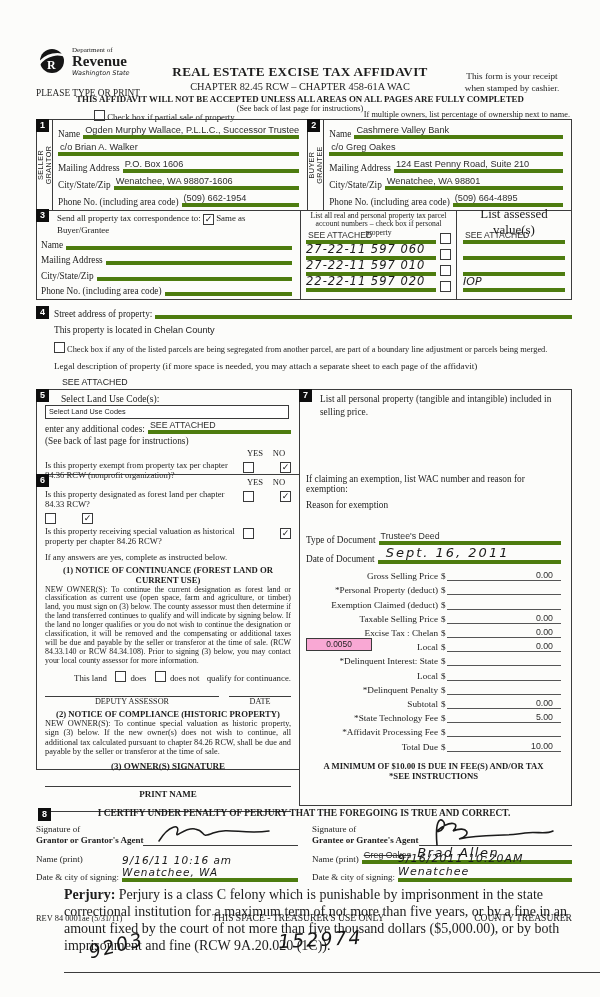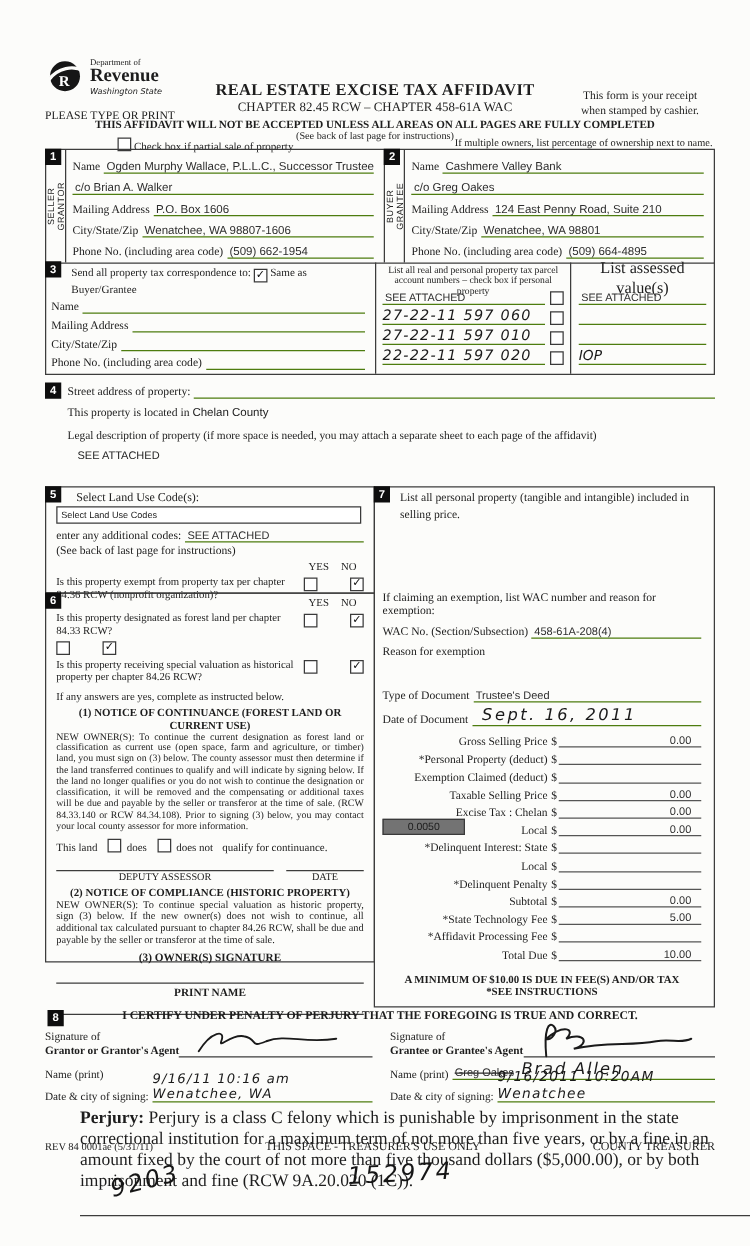--- a/index.html
+++ b/index.html
@@ -11,41 +11,41 @@
   .abs{position:absolute;}
   .badge{position:absolute;top:-1px;left:-1px;width:13px;height:13px;background:#0e0e0e;color:#fff;
          font-size:9px;font-weight:bold;text-align:center;line-height:13px;
          font-family:"Liberation Sans",sans-serif;z-index:3;}
   .badge-inline{display:inline-block;position:static;vertical-align:middle;margin-right:5px;}
   .cb{display:inline-block;width:9px;height:9px;border:1px solid #3a3a3a;background:#fff;font-size:9px;
       line-height:9px;text-align:center;vertical-align:-1px;font-family:"DejaVu Sans",sans-serif;color:#111;}
   .box{border:1px solid #3c3c3c;box-sizing:border-box;}
   .frow{display:flex;align-items:flex-end;font-size:9.3px;height:17px;}
   .flabel{white-space:nowrap;padding-right:3px;}
-  .fline{flex:1;border-bottom:1px solid #4d7c0f;display:flex;align-items:flex-end;min-height:11px;}
+  .fline{flex:1;border-bottom:4px solid #4d7c0f;display:flex;align-items:flex-end;min-height:11px;}
   .fval{font-size:9.2px;color:#2e2e2e;padding-left:2px;white-space:nowrap;}
   .vside{width:15px;border-right:1px solid #3c3c3c;position:relative;flex:none;}
   .vlabel{position:absolute;top:50%;left:50%;transform:translate(-50%,-50%) rotate(-90deg);
           display:flex;flex-direction:column;line-height:1.1;font-size:7.2px;letter-spacing:.4px;
           font-family:"Liberation Sans",sans-serif;text-align:center;color:#222;}
   .fields{flex:1;display:flex;flex-direction:column;justify-content:space-evenly;padding:2px 8px 3px 5px;}
   .hdr-c{text-align:center;}
   .qrow{display:flex;align-items:flex-start;font-size:8.6px;line-height:1.12;margin-top:3px;}
   .qtext{flex:1;padding-right:4px;}
   .qcols{width:48px;flex:none;display:flex;justify-content:space-between;padding-top:1px;}
   .yesno{display:flex;justify-content:flex-end;}
   .yesno span{width:24px;text-align:center;font-size:8.6px;}
   .mrow{display:flex;align-items:flex-end;height:14.2px;font-size:9.2px;}
   .mlabel{width:132px;text-align:right;padding-right:2px;flex:none;white-space:nowrap;}
   .mlabel-flex{display:flex;justify-content:space-between;align-items:flex-end;text-align:right;}
   .dollar{flex:none;padding:0 1px;}
   .mline{flex:1;border-bottom:1px solid #555;display:flex;justify-content:flex-end;}
   .mval{font-size:8.8px;padding-right:8px;color:#2e2e2e;}
   .ratebox{border:1px solid #3a3a3a;width:64px;height:11px;line-height:11px;font-size:8.4px;
-           text-align:center;margin-bottom:1px;background:#737373;}
+           text-align:center;margin-bottom:1px;background:#f9a8d4;}
   .p-small{font-size:8.2px;line-height:1.13;text-align:justify;}
   .nt{font-size:8.7px;font-weight:bold;text-align:center;margin-top:3px;}
   .sigrow{display:flex;align-items:flex-end;font-size:9px;}
   .sigline{flex:1;border-bottom:1px solid #3c3c3c;position:relative;min-height:12px;}
   .strike{text-decoration:line-through;}
   .stamp{font-family:"DejaVu Sans",sans-serif;font-style:italic;font-size:19px;color:#161616;letter-spacing:2px;}
 </style>
 </head>
 <body>
 
@@ -240,20 +240,24 @@
   <div class="abs" style="left:36px;top:304px;width:536px;">
     <div class="frow" style="height:15px;">
       <span class="badge badge-inline">4</span>
       <span class="flabel" style="font-size:9.3px;">Street address of property:</span>
       <span class="fline"></span>
     </div>
     <div style="font-size:9.3px;margin:6px 0 0 18px;">
       <span>This property is located in</span>
       <span class="sans" style="font-size:9.2px;">Chelan County</span>
     </div>
+    <div style="font-size:8.4px;margin:7px 0 0 18px;">
+      <span class="cb"></span>
+      <span>Check box if any of the listed parcels are being segregated from another parcel, are part of a boundary line adjustment or parcels being merged.</span>
+    </div>
     <div style="font-size:9.1px;margin:7px 0 0 18px;">Legal description of property (if more space is needed, you may attach a separate sheet to each page of the affidavit)</div>
     <div class="sans" style="font-size:8.8px;margin:6px 0 0 26px;">SEE ATTACHED</div>
   </div>
 
   <div class="abs box" style="left:36px;top:389px;width:264px;height:86px;padding:3px 8px;box-sizing:border-box;">
     <span class="badge">5</span>
     <div style="font-size:9.6px;margin-left:16px;">Select Land Use Code(s):</div>
     <div class="sans" style="border:1px solid #3a3a3a;height:12px;line-height:12px;font-size:7.3px;padding-left:3px;margin:1px 2px 2px 0;background:#fff;">Select Land Use Codes</div>
     <div class="frow" style="height:13px;">
       <span class="flabel" style="font-size:9.3px;">enter any additional codes:</span>
@@ -297,21 +301,21 @@
     <div class="qrow">
       <span class="qtext">Is this property receiving special valuation as historical property per chapter 84.26 RCW?</span>
       <span class="qcols">
           <span class="cb"></span>
           <span class="cb">✓</span>
         </span>
     </div>
     <div style="font-size:8.6px;margin-top:5px;">If any answers are yes, complete as instructed below.</div>
     <div class="nt">(1) NOTICE OF CONTINUANCE  (FOREST LAND OR CURRENT USE)</div>
     <div class="p-small" style="margin-top:1px;font-size:7.9px;">NEW OWNER(S): To continue the current designation as forest land or classification as current use (open space, farm and agriculture, or timber) land, you must sign on (3) below. The county assessor must then determine if the land transferred continues to qualify and will indicate by signing below. If the land no longer qualifies or you do not wish to continue the designation or classification, it will be removed and the compensating or additional taxes will be due and payable by the seller or transferor at the time of sale. (RCW 84.33.140 or RCW 84.34.108). Prior to signing (3) below, you may contact your local county assessor for more information.</div>
-    <div style="font-size:8.8px;margin-top:5px;">
+    <div style="font-size:8.8px;margin-top:5px;text-align:right;">
       <span>This land</span>
       <span class="cb" style="margin:0 2px 0 6px;"></span>
       <span>does</span>
       <span class="cb" style="margin:0 2px 0 6px;"></span>
       <span>does not</span>
       <span style="margin-left:5px;">qualify for continuance.</span>
     </div>
     <div style="display:flex;gap:10px;margin-top:13px;">
       <span style="flex:1;border-bottom:1px solid #3c3c3c;"></span>
       <span style="flex:0 0 62px;border-bottom:1px solid #3c3c3c;"></span>
@@ -326,26 +330,20 @@
     <div style="border-bottom:1px solid #3c3c3c;margin-top:15px;"></div>
     <div class="nt" style="margin-top:2px;font-size:9px;">PRINT NAME</div>
     <div style="border-bottom:1px solid #3c3c3c;margin-top:12px;"></div>
   </div>
 
   <div class="abs box" style="left:299px;top:389px;width:273px;height:417px;padding:3px 10px 3px 6px;box-sizing:border-box;">
     <span class="badge">7</span>
     <div style="font-size:9.3px;line-height:1.35;padding-left:14px;">List all  personal property (tangible and intangible) included in selling price.</div>
     <div style="height:56px;"></div>
     <div style="font-size:9.3px;">If claiming an exemption, list WAC number and reason for exemption:</div>
-    <div class="frow" style="height:17px;">
-      <span class="flabel">WAC No. (Section/Subsection)</span>
-      <span class="fline">
-          <span class="fval sans" style="font-size:8.8px;">458-61A-208(4)</span>
-        </span>
-    </div>
     <div style="font-size:9.3px;margin-top:6px;">Reason for exemption</div>
     <div class="frow" style="height:24px;margin-top:11px;">
       <span class="flabel">Type of Document</span>
       <span class="fline">
           <span class="fval sans" style="font-size:8.8px;">Trustee's Deed</span>
         </span>
     </div>
     <div class="frow" style="height:19px;">
       <span class="flabel">Date of Document</span>
       <span class="fline">

